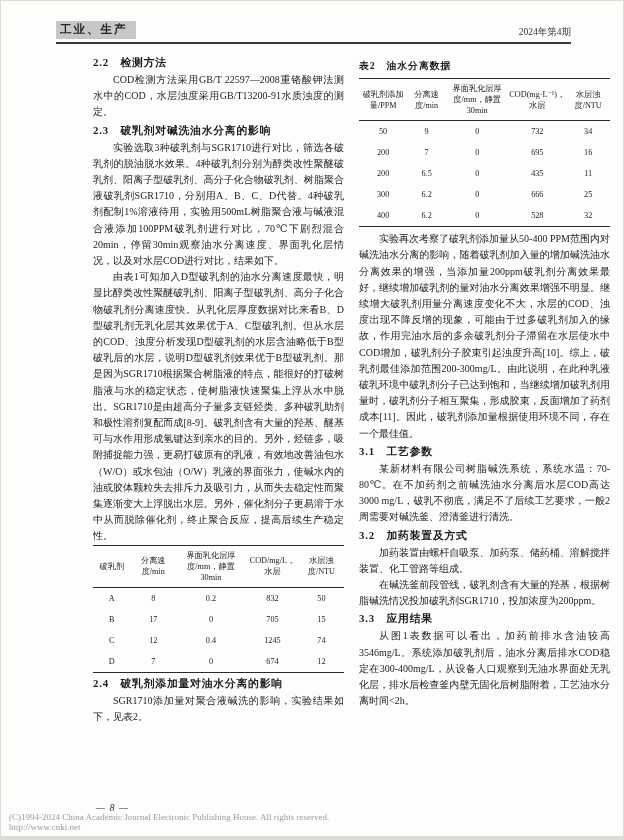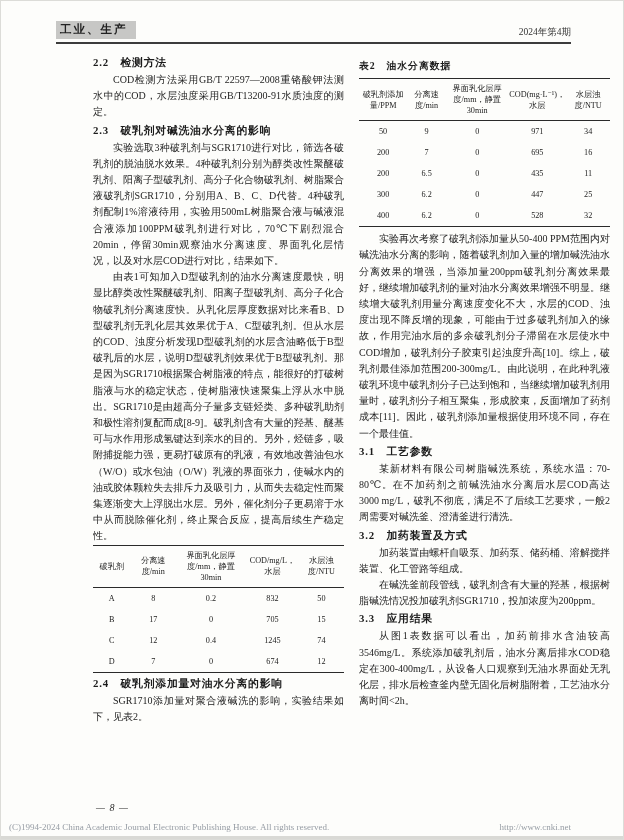--- a/index.html
+++ b/index.html
@@ -99,20 +99,21 @@
     font-style:italic;
     font-size:10px;color:#2e2e2e;
     letter-spacing:1px;
   }
   .copyright-bar{
     position:absolute;left:8px;right:52px;bottom:7px;
     display:flex;justify-content:space-between;
     font-size:9px;
     color:#969ca4;
     font-family:"Liberation Serif","DejaVu Serif",serif;
+    flex-direction:column;
   }
   .bottom-edge{
     position:absolute;left:0;right:0;bottom:0;height:3px;
     background:#d9d9d5;
   }
 </style>
 </head>
 <body>
 
 <div class="page">
@@ -187,42 +188,42 @@
               <th>界面乳化层厚度/mm，静置30min</th>
               <th>COD(mg·L⁻¹)，水层</th>
               <th>水层浊度/NTU</th>
             </tr>
           </thead>
           <tbody>
             <tr>
               <td>50</td>
               <td>9</td>
               <td>0</td>
-              <td>971</td>
+              <td>732</td>
               <td>34</td>
             </tr>
             <tr>
               <td>200</td>
               <td>7</td>
               <td>0</td>
               <td>695</td>
               <td>16</td>
             </tr>
             <tr>
               <td>200</td>
               <td>6.5</td>
               <td>0</td>
               <td>435</td>
               <td>11</td>
             </tr>
             <tr>
               <td>300</td>
               <td>6.2</td>
               <td>0</td>
-              <td>447</td>
+              <td>666</td>
               <td>25</td>
             </tr>
             <tr>
               <td>400</td>
               <td>6.2</td>
               <td>0</td>
               <td>528</td>
               <td>32</td>
             </tr>
           </tbody>

